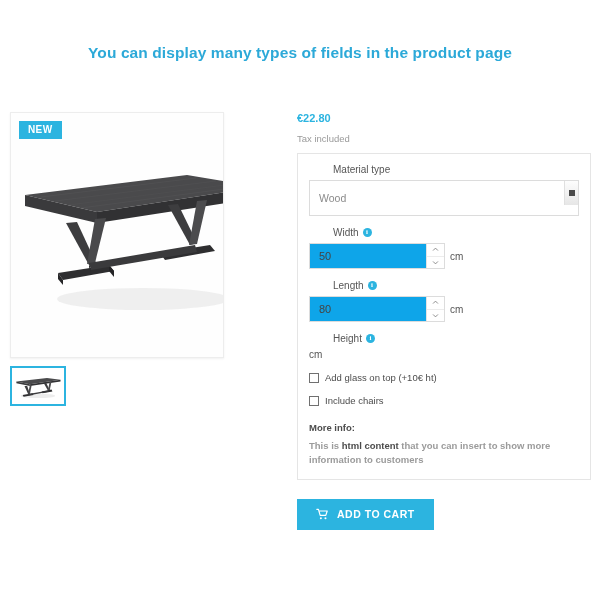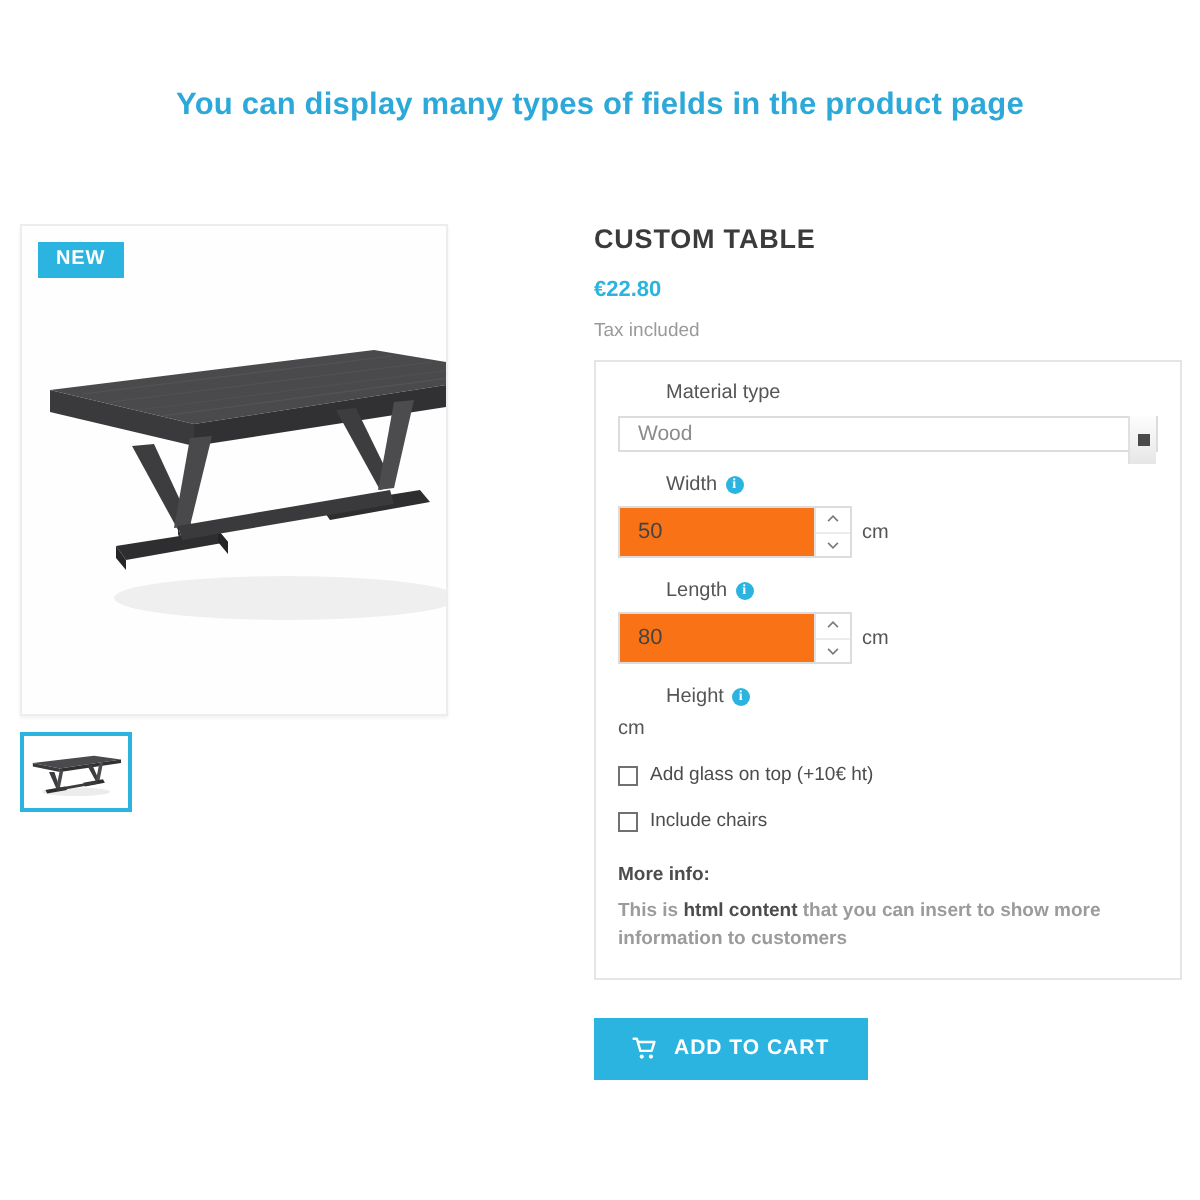--- a/index.html
+++ b/index.html
@@ -106,21 +106,21 @@
     font-size: 7px;
     line-height: 9px;
     text-align: center;
     font-weight: bold;
     font-family: "Liberation Serif", serif;
   }
 
   .select-wrap { position: relative; width: 100%; }
   select.material-select {
     width: 100%;
-    height: 18px;
+    height: 36px;
     font-size: 10.5px;
     color: #8b8b8b;
     padding: 0 22px 0 9px;
     border: 1px solid #dcdcdc;
     background: #ffffff;
     border-radius: 0;
     -webkit-appearance: none;
     appearance: none;
     font-family: "Liberation Sans", sans-serif;
   }
@@ -135,23 +135,23 @@
   }
   .select-btn span {
     display: block;
     width: 6px; height: 6px;
     background: #4a4a4a;
   }
 
   .number-row { display: flex; align-items: center; gap: 5px; }
   .number-wrap {
     position: relative;
-    width: 117px; height: 26px;
+    width: 136px; height: 26px;
     border: 1px solid #dcdcdc;
-    background: #f97316;
+    background: #0ea5e9;
     display: flex;
     align-items: center;
   }
   .number-wrap input {
     border: 0;
     outline: none;
     width: 96px;
     height: 24px;
     font-size: 11px;
     color: #444;
@@ -279,21 +279,20 @@
           <polygon points="41,15 43,15 41,25 39,25" fill="#4c4c4e"></polygon>
           <polygon points="32,26 43,24 44,26 33,28" fill="#2e2e30"></polygon>
           <polygon points="17,29 40,25 40,26.5 17,30.5" fill="#3a3a3c"></polygon>
         </svg>
       </div>
     </div>
   </div>
 
   <div class="product-col">
 
-    <h1 class="product-title">CUSTOM TABLE</h1>
     <div class="product-price">€22.80</div>
     <div class="tax-note">Tax included</div>
 
     <div class="fields-panel">
 
       <div class="field-label">
         <span>Material type</span>
       </div>
       <div class="select-wrap">
         <select class="material-select">

